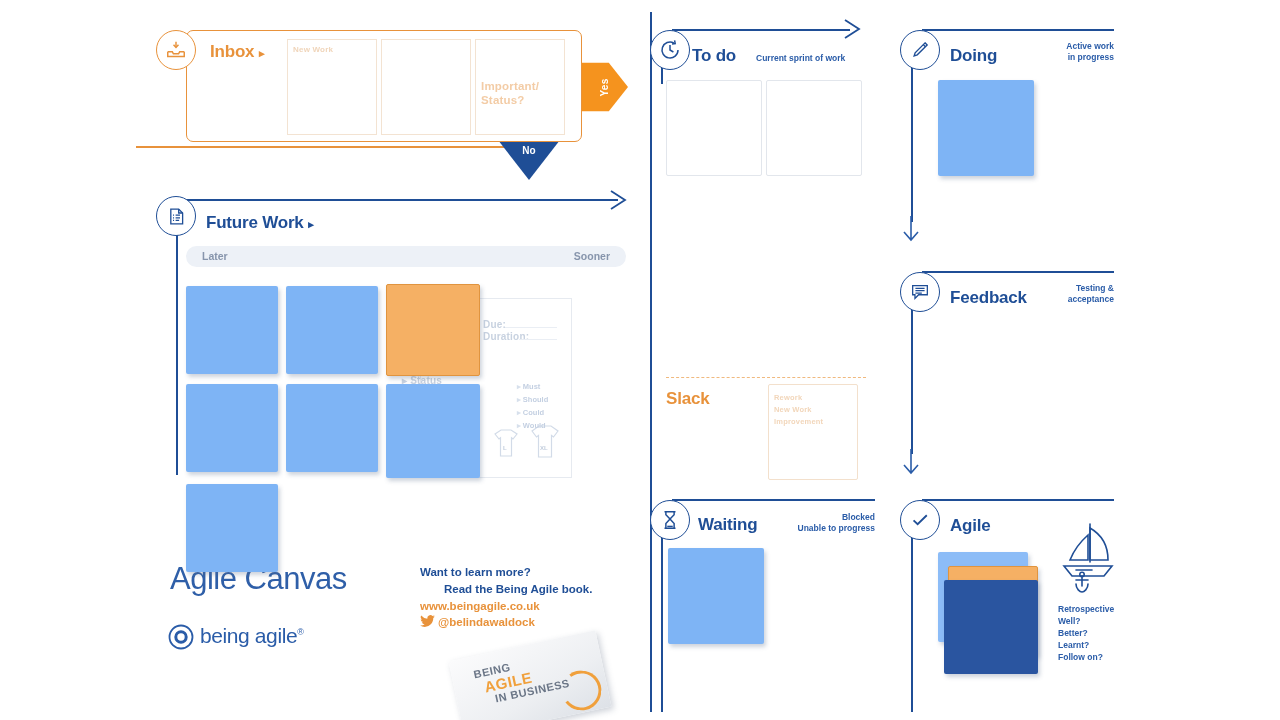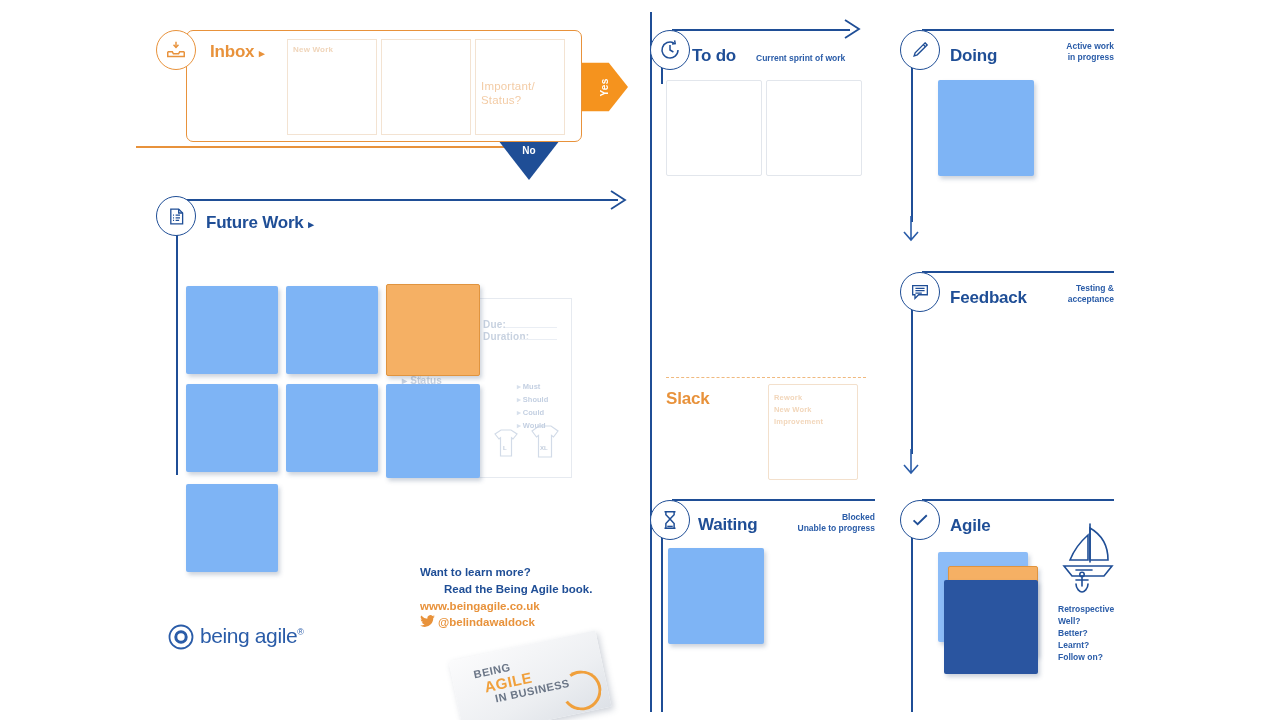--- a/index.html
+++ b/index.html
@@ -57,21 +57,21 @@
   }
   .inbox-slot {
     position:absolute; top:8px; width:90px; height:96px;
     border:1px solid #F3E3D2; background:#fff;
   }
   .inbox-faint {
     position:absolute; font-size:8px; font-weight:bold; color:#F0D5BA;
     line-height:1.35; letter-spacing:0.2px;
   }
   .inbox-imp {
-    position:absolute; font-size:11.5px; font-weight:normal; color:#F3CCA6;
+    position:absolute; font-size:11.5px; font-weight:bold; color:#F3CCA6;
     line-height:1.25; letter-spacing:0.2px;
   }
 
   
   #yes-arrow {
     position:absolute; left:580px; top:58px; width:48px; height:58px;
     background:#F5931E; z-index:2;
     clip-path: polygon(0 8%, 60% 8%, 100% 50%, 60% 92%, 0 92%);
     display:flex; align-items:center; justify-content:center;
   }
@@ -222,20 +222,24 @@
     <span>Future Work</span>
     <span class="sec-caret">▸</span>
   </div>
 
   <div class="hline" style="left:186px; top:199px; width:432px;"></div>
   <svg class="abs" style="left:608px; top:187px;" width="26" height="26">
     <path d="M3 4 L17 13 L3 22" stroke="#1F4E96" stroke-width="1.8" fill="none"></path>
   </svg>
   <div class="vline" style="left:176px; top:220px; height:255px;"></div>
 
+  <div id="ls-bar">
+    <span class="lbl later">Later</span>
+    <span class="lbl sooner">Sooner</span>
+  </div>
 
   <div id="detail-panel-2"></div>
   <div id="detail-panel">
     <div class="ghost-txt" style="left:62px; top:18px;">Due:</div>
     <div class="ghost-line" style="left:84px; top:28px; width:52px;"></div>
     <div class="ghost-txt" style="left:62px; top:30px;">Duration:</div>
     <div class="ghost-line" style="left:98px; top:40px; width:38px;"></div>
 
     <div class="ghost-list" style="left:96px; top:82px;">
       <div><span class="bullet">▸</span> <span>Must</span></div>
@@ -377,20 +381,21 @@
   </svg>
 
   <div class="retro" style="left:1058px; top:603px;">
     <div class="hd">Retrospective</div>
     <div>Well?</div>
     <div>Better?</div>
     <div>Learnt?</div>
     <div>Follow on?</div>
   </div>
 
+  <div id="brand-title">Agile Canvas</div>
   <svg class="abs" style="left:168px; top:624px;" width="26" height="26" viewBox="0 0 26 26">
     <circle cx="13" cy="13" r="11.5" fill="none" stroke="#2A5CA8" stroke-width="1.8"></circle>
     <circle cx="13" cy="13" r="5.2" fill="none" stroke="#2A5CA8" stroke-width="3"></circle>
   </svg>
   <div id="brand-logo-text">
     <span>being agile</span><sup>®</sup>
   </div>
 
   <div class="promo navy" style="left:420px; top:564px;">Want to learn more?</div>
   <div class="promo navy" style="left:420px; top:581px;padding-left:24px;">Read the Being Agile book.</div>

